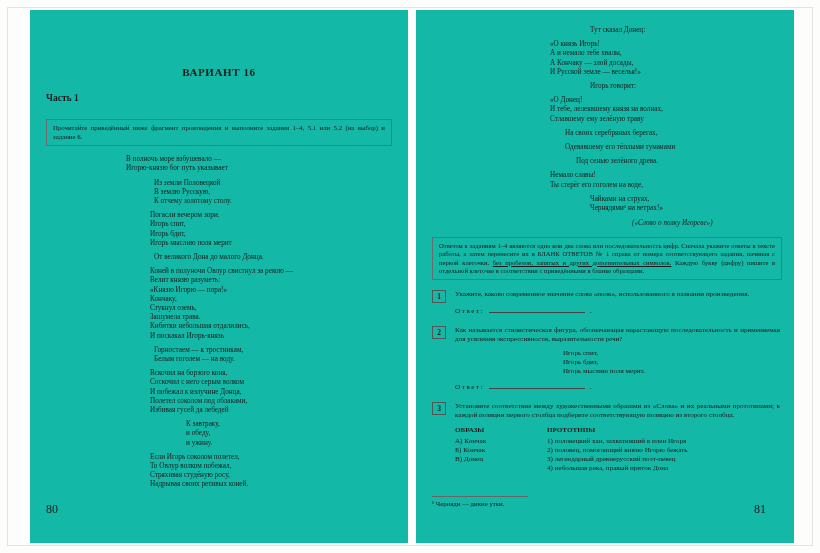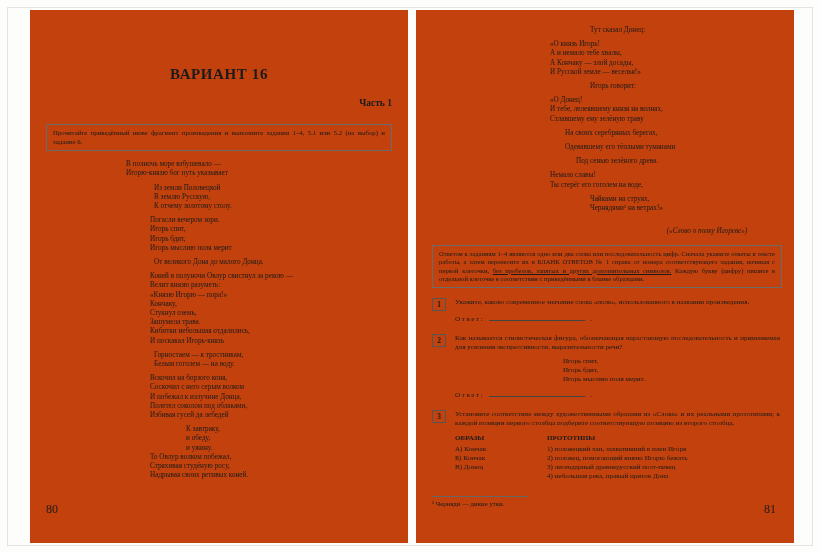--- a/index.html
+++ b/index.html
@@ -5,41 +5,41 @@
   * { margin:0; padding:0; box-sizing:border-box; }
   html,body { width:820px; height:553px; overflow:hidden; }
   body {
     background:#fbfbfa;
     font-family:"Liberation Serif", serif;
     color:#1b1b1b;
     -webkit-font-smoothing:antialiased;
   }
   .spread { position:relative; width:820px; height:553px; background:#fdfdfc; }
   .spread-edge { position:absolute; inset:7px; border:1px solid #e4e4e0; pointer-events:none; }
-  .page { position:absolute; top:10px; height:533px; background:#c2410c; }
+  .page { position:absolute; top:10px; height:533px; background:#14b8a6; }
   .page-left  { left:30px;  width:378px; padding:0 16px 0 16px; }
   .page-right { left:416px; width:378px; padding:0 12px 0 16px; }
 
-  .variant-title { margin-top:56px; text-align:center; font-size:15px; font-weight:bold; letter-spacing:0.6px; }
-  .part-title   { margin-top:15px; text-align:right; font-size:9.5px; font-weight:bold; }
+  .variant-title { margin-top:56px; text-align:center; font-size:11px; font-weight:bold; letter-spacing:0.6px; }
+  .part-title   { margin-top:15px; text-align:left; font-size:9.5px; font-weight:bold; }
 
   .instruction-box {
     margin-top:16px; border:1px solid #6b6b6b; padding:4px 6px;
     font-size:6.8px; line-height:8.6px; text-align:justify;
   }
   .instruction-box-2 { margin-top:10px; font-size:6.6px; line-height:8.2px; }
   .u { text-decoration:underline; }
 
   .poem { margin-top:9px; font-size:7.2px; line-height:9.2px; }
   .poem-right { margin-top:16px; }
   .poem-line.gap { margin-top:5px; }
   .i0{margin-left:104px} .i1{margin-left:80px} .i2{margin-left:108px} .i3{margin-left:140px}
   .rm0{margin-left:118px} .rm1{margin-left:133px} .rm2{margin-left:144px} .rm3{margin-left:158px}
 
-  .attribution { margin-top:14px; margin-left:200px; font-style:italic; font-size:7.2px;text-align:center; }
+  .attribution { margin-top:6px; margin-left:200px; font-style:italic; font-size:7.2px; }
 
   .tasks { margin-top:3px; }
   .task { display:flex; margin-top:10px; }
   .task-num {
     flex:none; width:14px; height:13px; margin-right:9px; border:1px solid #555;
     display:flex; align-items:center; justify-content:center;
     font-size:7.5px; font-weight:bold;
   }
   .task-body { flex:1; font-size:7.1px; line-height:8.9px; }
   .task-text { text-align:justify; padding-right:2px; }
@@ -52,21 +52,21 @@
   .match-col-left { width:92px; }
   .match-col-right { flex:1; }
   .match-header { font-weight:bold; margin-bottom:2px; }
   .match-item { line-height:9px; }
 
   .footnote { position:absolute; left:16px; bottom:36px; font-size:6.8px; }
   .footnote-rule { width:96px; border-top:1px solid #666; margin-bottom:3px; }
 
   .page-number { position:absolute; bottom:26px; font-size:12px; }
   .pn-left { left:16px; }
-  .pn-right { right:18px; }
+  .pn-right { right:28px; }
 </style>
 </head>
 <body>
 
 <div class="spread">
   <div class="spread-edge"></div>
 
   <div class="page page-left">
     <h1 class="variant-title">ВАРИАНТ 16</h1>
     <h2 class="part-title">Часть 1</h2>
@@ -127,20 +127,21 @@
         <div class="poem-line i0">Полетел соколом под облаками,</div>
 
         <div class="poem-line i0">Избивая гусей да лебедей</div>
 
         <div class="poem-line i3 gap">К завтраку,</div>
 
         <div class="poem-line i3">и обеду,</div>
 
         <div class="poem-line i3">и ужину.</div>
 
+        <div class="poem-line i0 gap">Если Игорь соколом полетел,</div>
 
         <div class="poem-line i0">То Овлур волком побежал,</div>
 
         <div class="poem-line i0">Стряхивая студёную росу,</div>
 
         <div class="poem-line i0">Надрывая своих ретивых коней.</div>
 
     </div>
 
     <div class="page-number pn-left">80</div>

